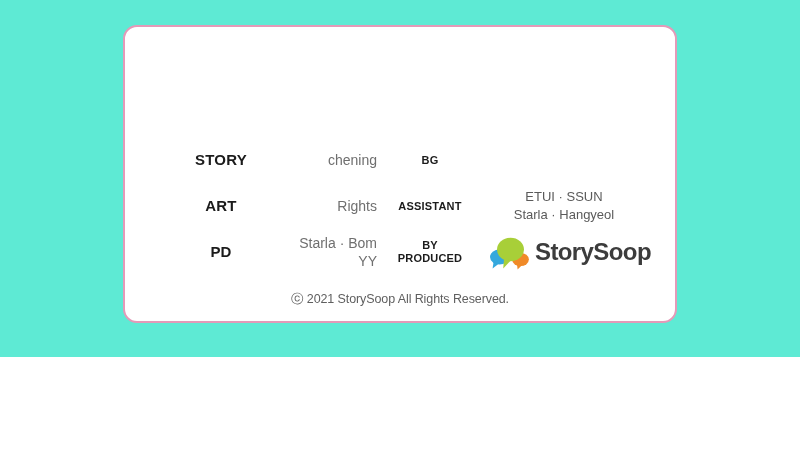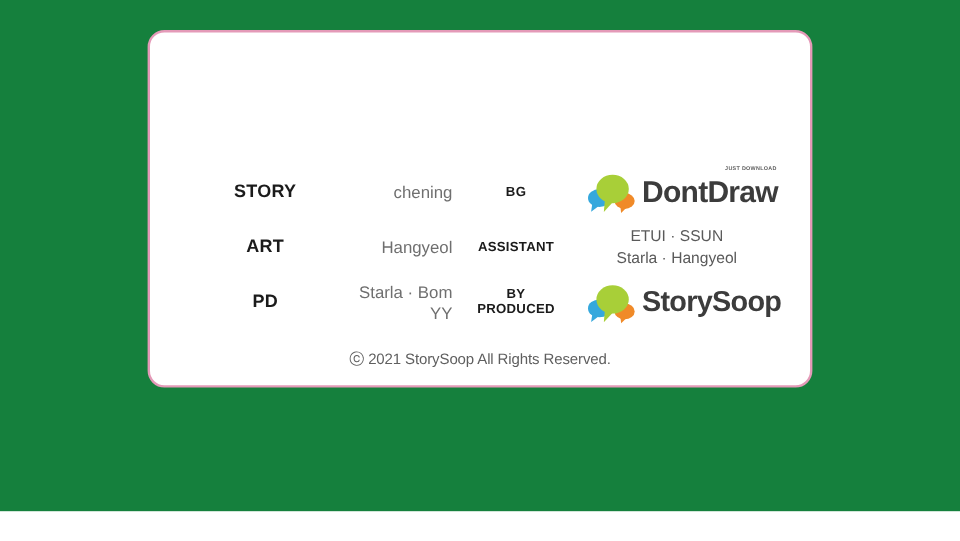--- a/index.html
+++ b/index.html
@@ -11,22 +11,22 @@
     width: 800px;
     height: 451px;
     background: #ffffff;
     font-family: "Liberation Sans", sans-serif;
     overflow: hidden;
   }
 
   .page {
     position: relative;
     width: 800px;
-    height: 426px;
-    background: #15803d;
+    height: 357px;
+    background: #5eead4;
   }
 
   
   .credits-card {
     position: absolute;
     left: 123px;
     top: 25px;
     width: 554px;
     height: 298px;
     box-sizing: border-box;
@@ -154,45 +154,26 @@
 
     <div class="credits-grid">
 
       <div class="credit-row">
         <div class="cell-label">STORY</div>
 
         <div class="cell-value">chening</div>
 
         <div class="cell-label-wide">BG</div>
 
-        <div class="cell-value-wide">
-          <div class="logo-lockup">
-            <svg class="bubbles-icon" width="46" height="36" viewBox="0 0 46 36">
-
-              <ellipse cx="12.5" cy="23" rx="9.5" ry="7.4" fill="#35a8dd"></ellipse>
-              <path d="M6.5 28.2 L5.6 34.4 L12.0 29.6 Z" fill="#35a8dd"></path>
-
-              <ellipse cx="33.5" cy="25.5" rx="8.4" ry="6.6" fill="#f08a28"></ellipse>
-              <path d="M30.0 30.2 L30.6 35.4 L35.4 30.8 Z" fill="#f08a28"></path>
-
-              <ellipse cx="23.5" cy="15.5" rx="13.5" ry="11.8" fill="#a8cf38"></ellipse>
-              <path d="M17.0 25.2 L16.2 34.6 L23.8 26.4 Z" fill="#a8cf38"></path>
-            </svg>
-            <div class="logo-wordmark">
-              <span>DontDraw</span>
-              <span class="logo-superscript">JUST DOWNLOAD</span>
-            </div>
-          </div>
-        </div>
       </div>
 
       <div class="credit-row">
         <div class="cell-label">ART</div>
 
-        <div class="cell-value">Hangyeol</div>
+        <div class="cell-value">Rights</div>
 
         <div class="cell-label-wide">ASSISTANT</div>
 
         <div class="cell-value-wide centered">
           <div>ETUI · SSUN</div>
           <div>Starla · Hangyeol</div>
         </div>
       </div>
 
       <div class="credit-row">

